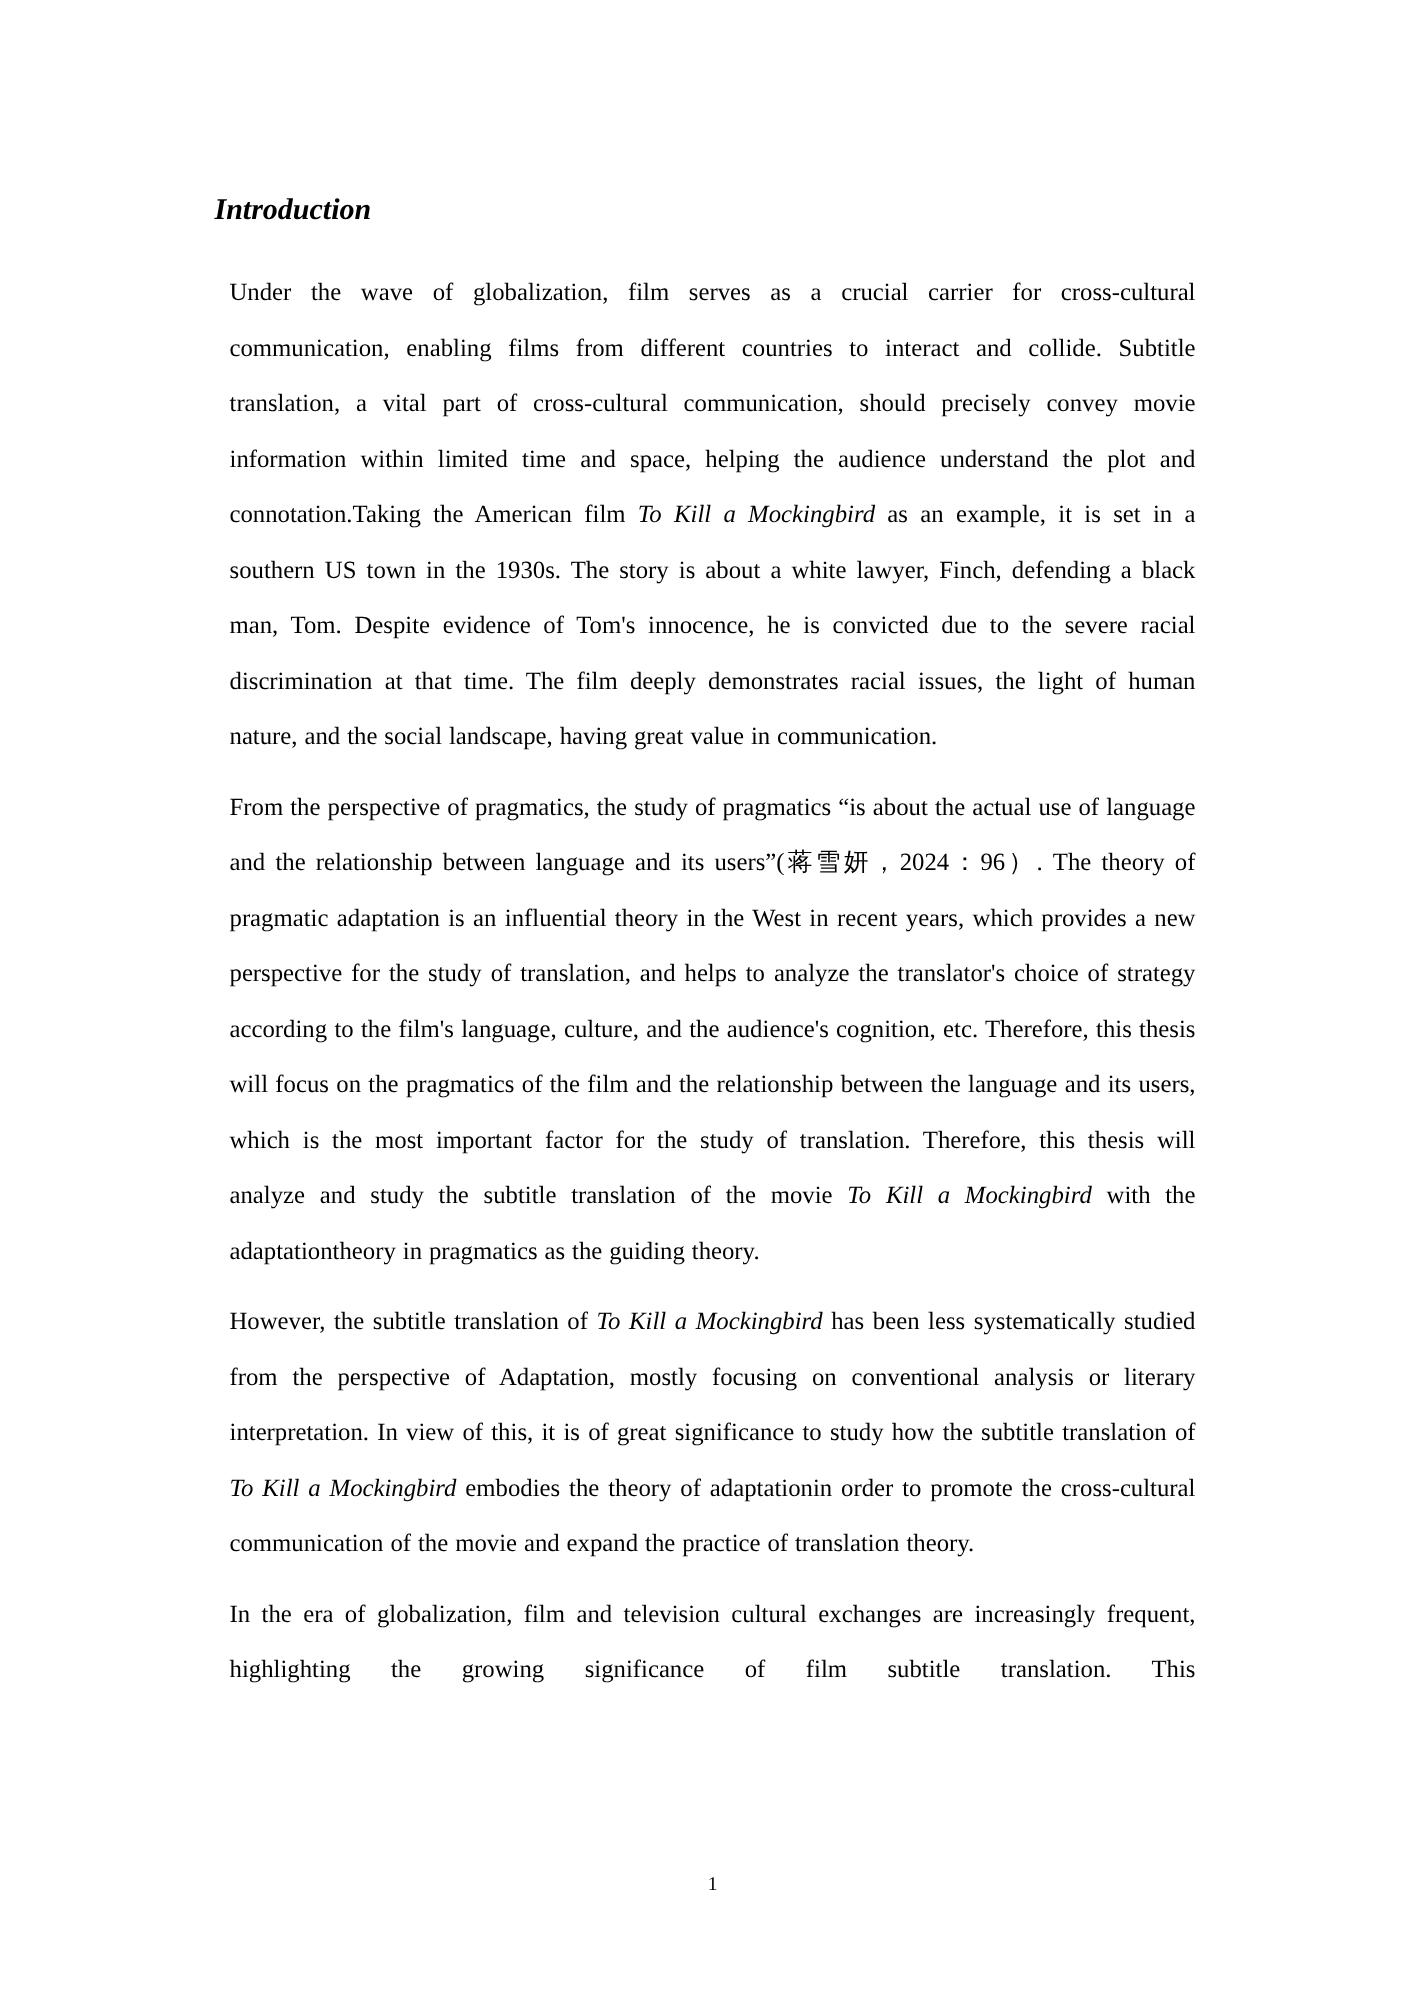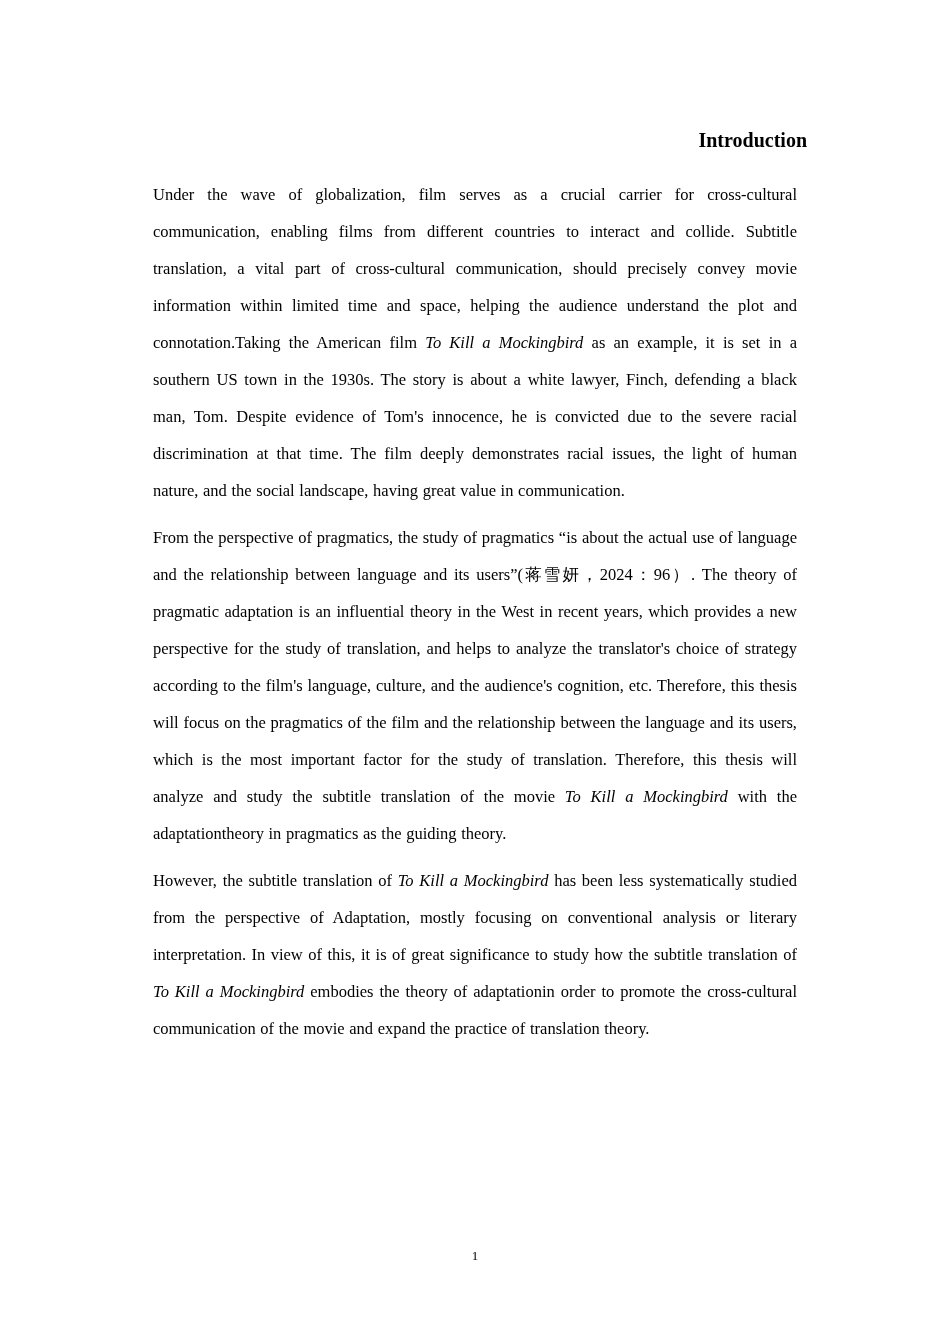--- a/index.html
+++ b/index.html
@@ -13,25 +13,26 @@
     height: 1344px;
     margin: 0 auto;
     background: #ffffff;
     font-family: "Liberation Serif", "DejaVu Serif", serif;
     color: #000000;
     box-sizing: border-box;
     padding: 122px 143px 0 143px;
     overflow: hidden;
   }
   .doc-title {
-    text-align: right;
+    text-align: left;
     font-weight: bold;
     font-size: 20px;
     line-height: 37px;
     margin: 0 0 17px 0;
+    font-style: italic;
   }
   .para {
     margin: 10px;
     font-size: 16.5px;
     line-height: 37px;
     text-align: justify;
     text-justify: inter-word;
     word-spacing: 0.5px;
   }
   .para.justify-last {
@@ -53,16 +54,17 @@
 </head>
 <body>
 
 <div class="page">
   <h1 class="doc-title">Introduction</h1>
 
   <div>
       <p class="para"><span>Under the wave of globalization, film serves as a crucial carrier for cross-cultural communication, enabling films from different countries to interact and collide. Subtitle translation, a vital part of cross-cultural communication, should precisely convey movie information within limited time and space, helping the audience understand the plot and connotation.Taking the American film </span><span class="italic">To Kill a Mockingbird</span><span> as an example, it is set in a southern US town in the 1930s. The story is about a white lawyer, Finch, defending a black man, Tom. Despite evidence of Tom's innocence, he is convicted due to the severe racial discrimination at that time. The film deeply demonstrates racial issues, the light of human nature, and the social landscape, having great value in communication.</span></p>
       <p class="para"><span>From the perspective of pragmatics, the study of pragmatics “is about the actual use of language and the relationship between language and its users”(蒋雪妍，2024：96）. The theory of pragmatic adaptation is an influential theory in the West in recent years, which provides a new perspective for the study of translation, and helps to analyze the translator's choice of strategy according to the film's language, culture, and the audience's cognition, etc. Therefore, this thesis will focus on the pragmatics of the film and the relationship between the language and its users, which is the most important factor for the study of translation. Therefore, this thesis will analyze and study the subtitle translation of the movie </span><span class="italic">To Kill a Mockingbird</span><span> with the adaptationtheory in pragmatics as the guiding theory.</span></p>
       <p class="para"><span>However, the subtitle translation of </span><span class="italic">To Kill a Mockingbird</span><span> has been less systematically studied from the perspective of Adaptation, mostly focusing on conventional analysis or literary interpretation. In view of this, it is of great significance to study how the subtitle translation of </span><span class="italic">To Kill a Mockingbird</span><span> embodies the theory of adaptationin order to promote the cross-cultural communication of the movie and expand the practice of translation theory.</span></p>
+      <p class="para justify-last"><span>In the era of globalization, film and television cultural exchanges are increasingly frequent, highlighting the growing significance of film subtitle translation. This</span></p>
     </div>
 
   <div class="page-number">1</div>
 </div>
 
 </body></html>

